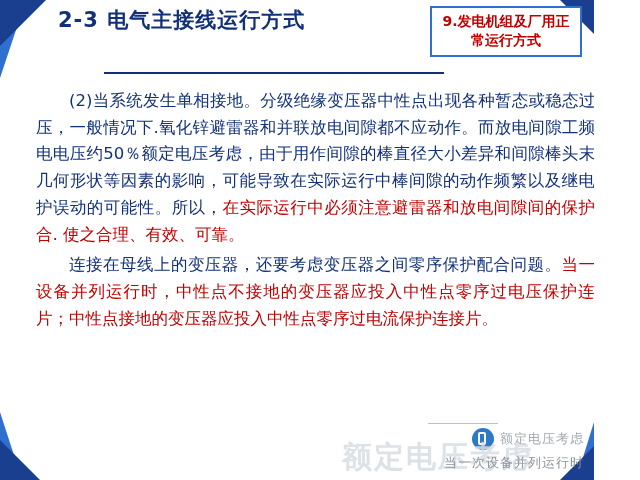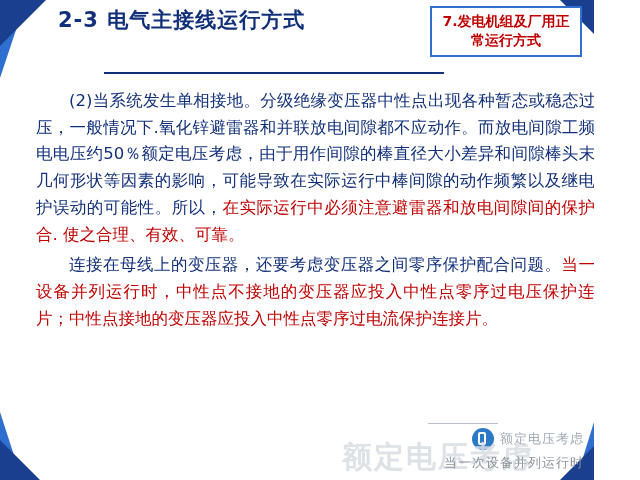--- a/index.html
+++ b/index.html
@@ -201,21 +201,21 @@
   <div class="corner-tl"></div>
   <div class="corner-bl2"></div>
   <div class="corner-bl"></div>
   <div class="corner-tr"></div>
   <div class="corner-br2"></div>
   <div class="corner-br"></div>
 
   <div class="title-main">2-3  电气主接线运行方式</div>
   <div class="title-underline"></div>
 
-  <div class="note-box">7.发电机组及厂用正常运行方式</div>
+  <div class="note-box">9.发电机组及厂用正常运行方式</div>
 
   <div class="body-text">
     <p class="para indent">
       <span>(2)当系统发生单相接地。分级绝缘变压器中性点出现各种暂态或稳态过电压，一般情况下.氧化锌避雷器和并联放电间隙都不应动作。而放电间隙工频放电电压约50％额定电压考虑，由于用作间隙的棒直径大小差异和间隙棒头末端几何形状等因素的影响，可能导致在实际运行中棒间隙的动作频繁以及继电保护误动的可能性。所以，</span><span class="red">在实际运行中必须注意避雷器和放电间隙间的保护配合. 使之合理、有效、可靠。</span>
     </p>
     <p class="para indent">
       <span>连接在母线上的变压器，还要考虑变压器之间零序保护配合问题。</span><span class="red">当一次设备并列运行时，中性点不接地的变压器应投入中性点零序过电压保护连接片；中性点接地的变压器应投入中性点零序过电流保护连接片。</span>
     </p>
   </div>
 

